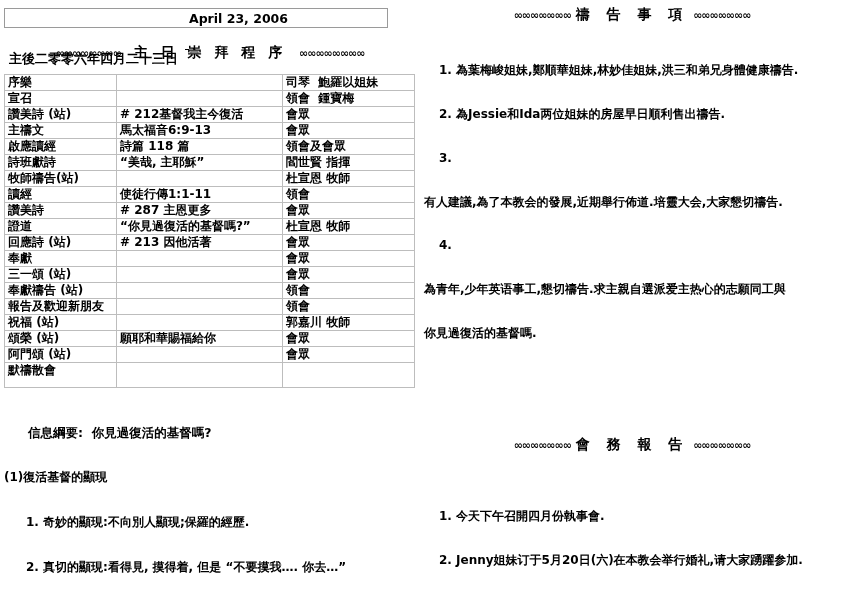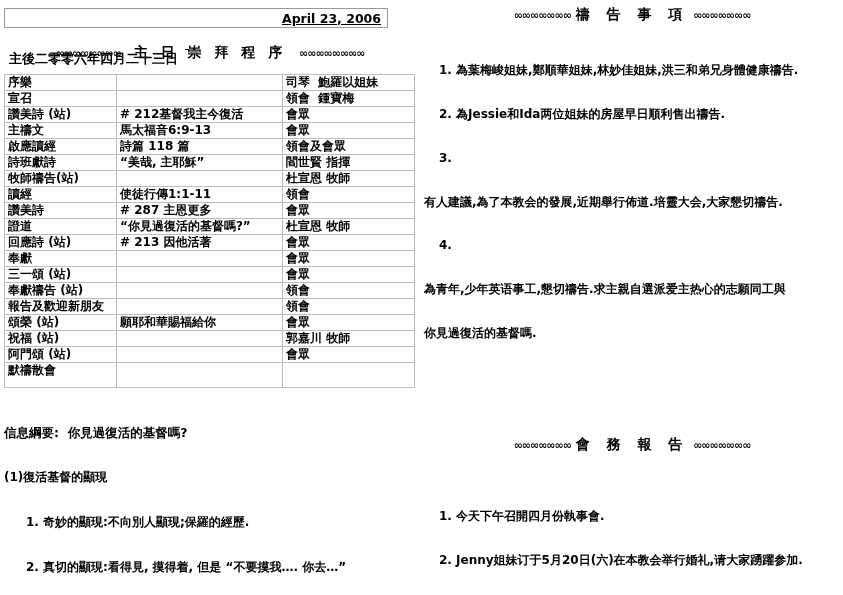--- a/index.html
+++ b/index.html
@@ -8,36 +8,36 @@
     font-family:"DejaVu Sans",sans-serif;font-weight:bold;color:#000;
     position:relative;
   }
   .page{position:absolute;left:0;top:0;width:843px;height:595px;background:#fff;}
   .col-left{position:absolute;left:4px;top:8px;width:412px;}
   .col-right{position:absolute;left:424px;top:4px;width:416px;}
 
   
   .date-bar{display:flex;border:1px solid #9a9a9a;height:20px;width:384px;box-sizing:border-box;}
   .date-cn{width:184px;padding:1px 0 0 4px;font-size:13px;border-right:4px solid #000000;white-space:nowrap;box-sizing:border-box;margin-top:40px;}
-  .date-en{flex:1;padding:2px 6px 0 0;font-size:12.5px;text-align:right;white-space:nowrap;text-decoration:underline;}
+  .date-en{flex:1;padding:2px 6px 0 0;font-size:12.5px;text-align:left;white-space:nowrap;}
 
   
   .sec-title{margin-top:16px;text-align:center;font-size:14px;white-space:nowrap;}
   .sec-title .t{letter-spacing:4px;margin:0 8px;}
   .deco{font-size:11px;letter-spacing:-1px;color:#000;}
 
   
   .program{border-collapse:collapse;width:410px;margin-top:12px;table-layout:fixed;}
   .program td{border:1px solid #bdbdbd;font-size:12px;line-height:13px;height:13px;
     padding:1px 3px;white-space:pre;overflow:hidden;}
   .program tr:last-child td{height:22px;vertical-align:top;}
 
   
   .outline{margin-top:7px;font-size:12px;line-height:15px;white-space:pre;}
-  .o-head{font-size:12.5px;}
+  .o-head{font-size:12.5px;margin-left:24px;}
   .o-sub{padding-left:22px;}
 
   
   .r-title{margin-top:2px;text-align:center;font-size:14px;white-space:nowrap;}
   .r-title .t{letter-spacing:6px;margin:0 0;}
   .r-title-2{margin-top:66px;}
   .r-lines{margin-top:10px;font-size:12px;line-height:14.6px;white-space:pre;}
   .r-lines-2{margin-top:26px;}
   .item{padding-left:15px;}
   .cont{padding-left:0;}
@@ -136,28 +136,28 @@
             <td>奉獻禱告 (站)</td>
             <td></td>
             <td>領會</td>
           </tr>
       <tr>
             <td>報告及歡迎新朋友</td>
             <td></td>
             <td>領會</td>
           </tr>
       <tr>
+            <td>祝福 (站)</td>
+            <td></td>
+            <td>郭嘉川 牧師</td>
+          </tr>
+      <tr>
             <td>頌榮 (站)</td>
             <td>願耶和華賜福給你</td>
             <td>會眾</td>
-          </tr>
-      <tr>
-            <td>祝福 (站)</td>
-            <td></td>
-            <td>郭嘉川 牧師</td>
           </tr>
       <tr>
             <td>阿門頌 (站)</td>
             <td></td>
             <td>會眾</td>
           </tr>
       <tr>
             <td>默禱散會</td>
             <td></td>
             <td></td>

